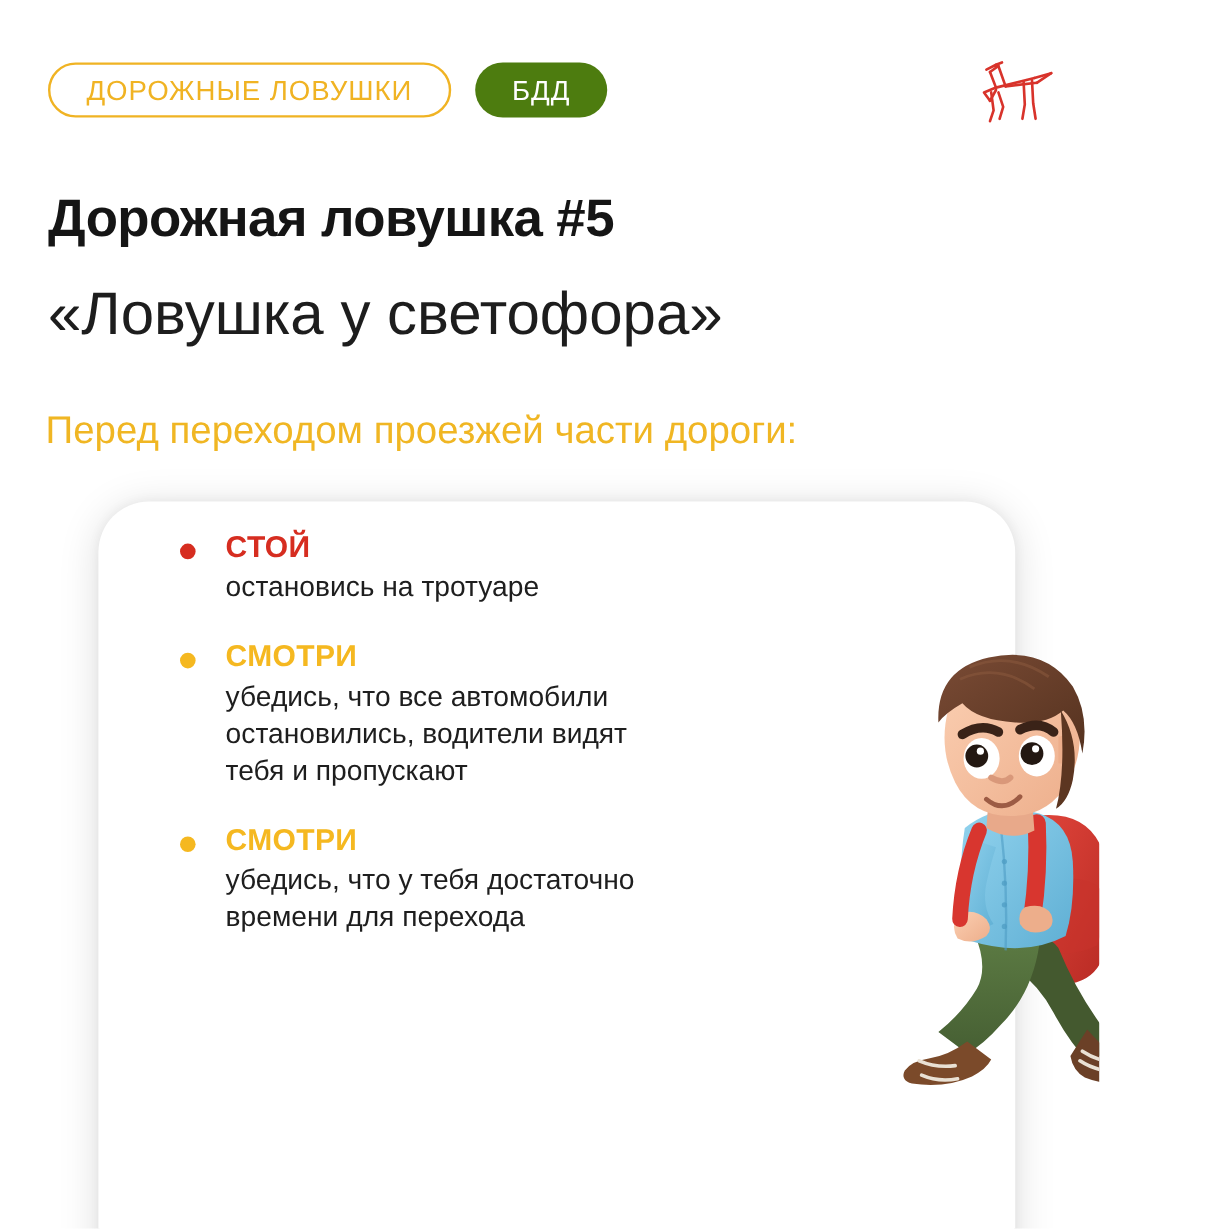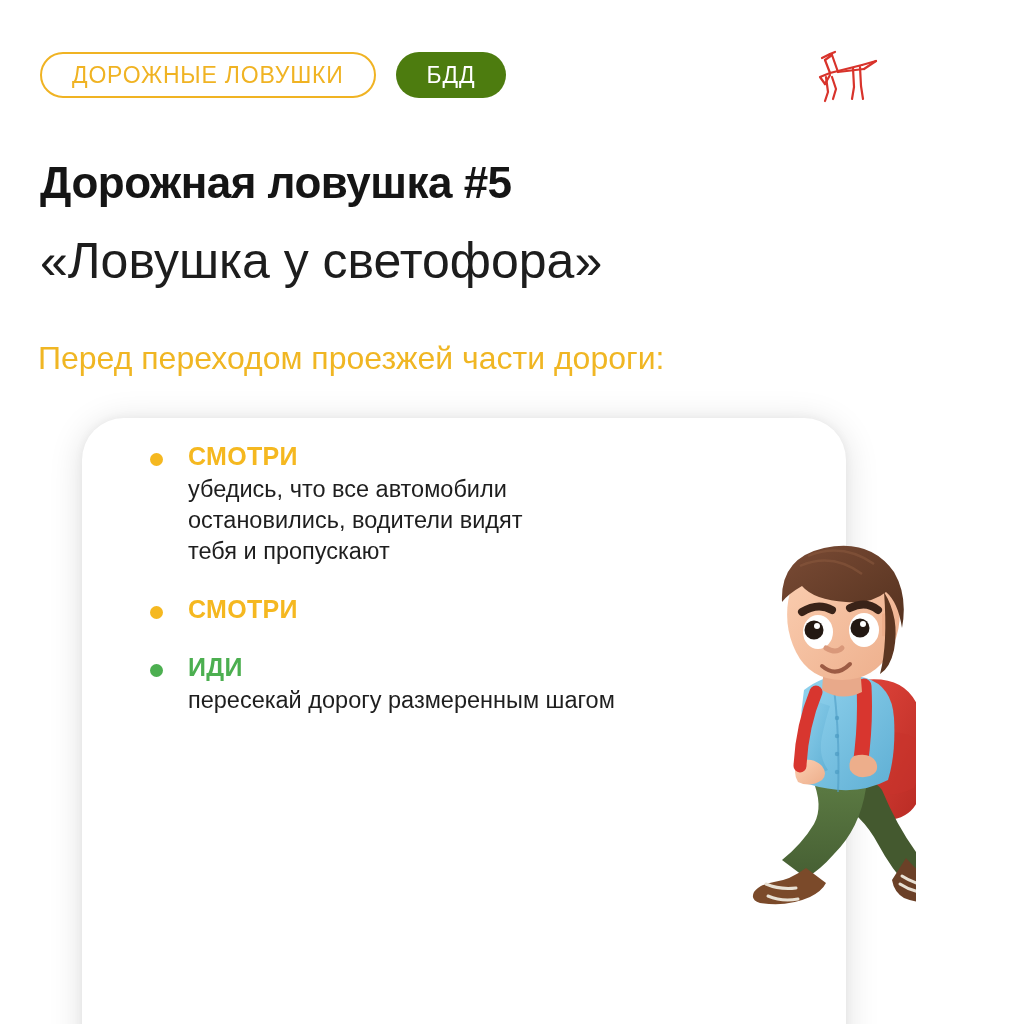--- a/index.html
+++ b/index.html
@@ -191,40 +191,42 @@
     </svg>
   </div>
 
   <div class="title">Дорожная ловушка #5</div>
   <div class="subtitle">«Ловушка у светофора»</div>
   <div class="lead">Перед переходом проезжей части дороги:</div>
 
   <div class="card">
     <div class="list">
 
+      <div class="item">
+        <span class="bullet" style="background:#D62D20"></span>
+        <div class="item-title" style="color:#D62D20">СТОЙ</div>
+        <div class="item-desc">остановись на тротуаре</div>
+      </div>
 
       <div class="item">
         <span class="bullet" style="background:#F5B820"></span>
         <div class="item-title" style="color:#F5B820">СМОТРИ</div>
         <div class="item-desc">убедись, что все автомобили
 остановились, водители видят
 тебя и пропускают</div>
       </div>
 
 
       <div class="item">
         <span class="bullet" style="background:#F5B820"></span>
         <div class="item-title" style="color:#F5B820">СМОТРИ</div>
+        <div class="item-desc">убедись, что у тебя достаточно
+времени для перехода</div>
       </div>
 
-      <div class="item">
-        <span class="bullet" style="background:#4CAF50"></span>
-        <div class="item-title" style="color:#4CAF50">ИДИ</div>
-        <div class="item-desc">пересекай дорогу размеренным шагом</div>
-      </div>
 
     </div>
   </div>
 
   <svg class="boy" viewBox="0 0 260 400">
     <defs>
       <linearGradient id="gShirt" x1="0" y1="0" x2="1" y2="1">
         <stop offset="0%" stop-color="#92D3EE"></stop>
         <stop offset="100%" stop-color="#5FAFD4"></stop>
       </linearGradient>

